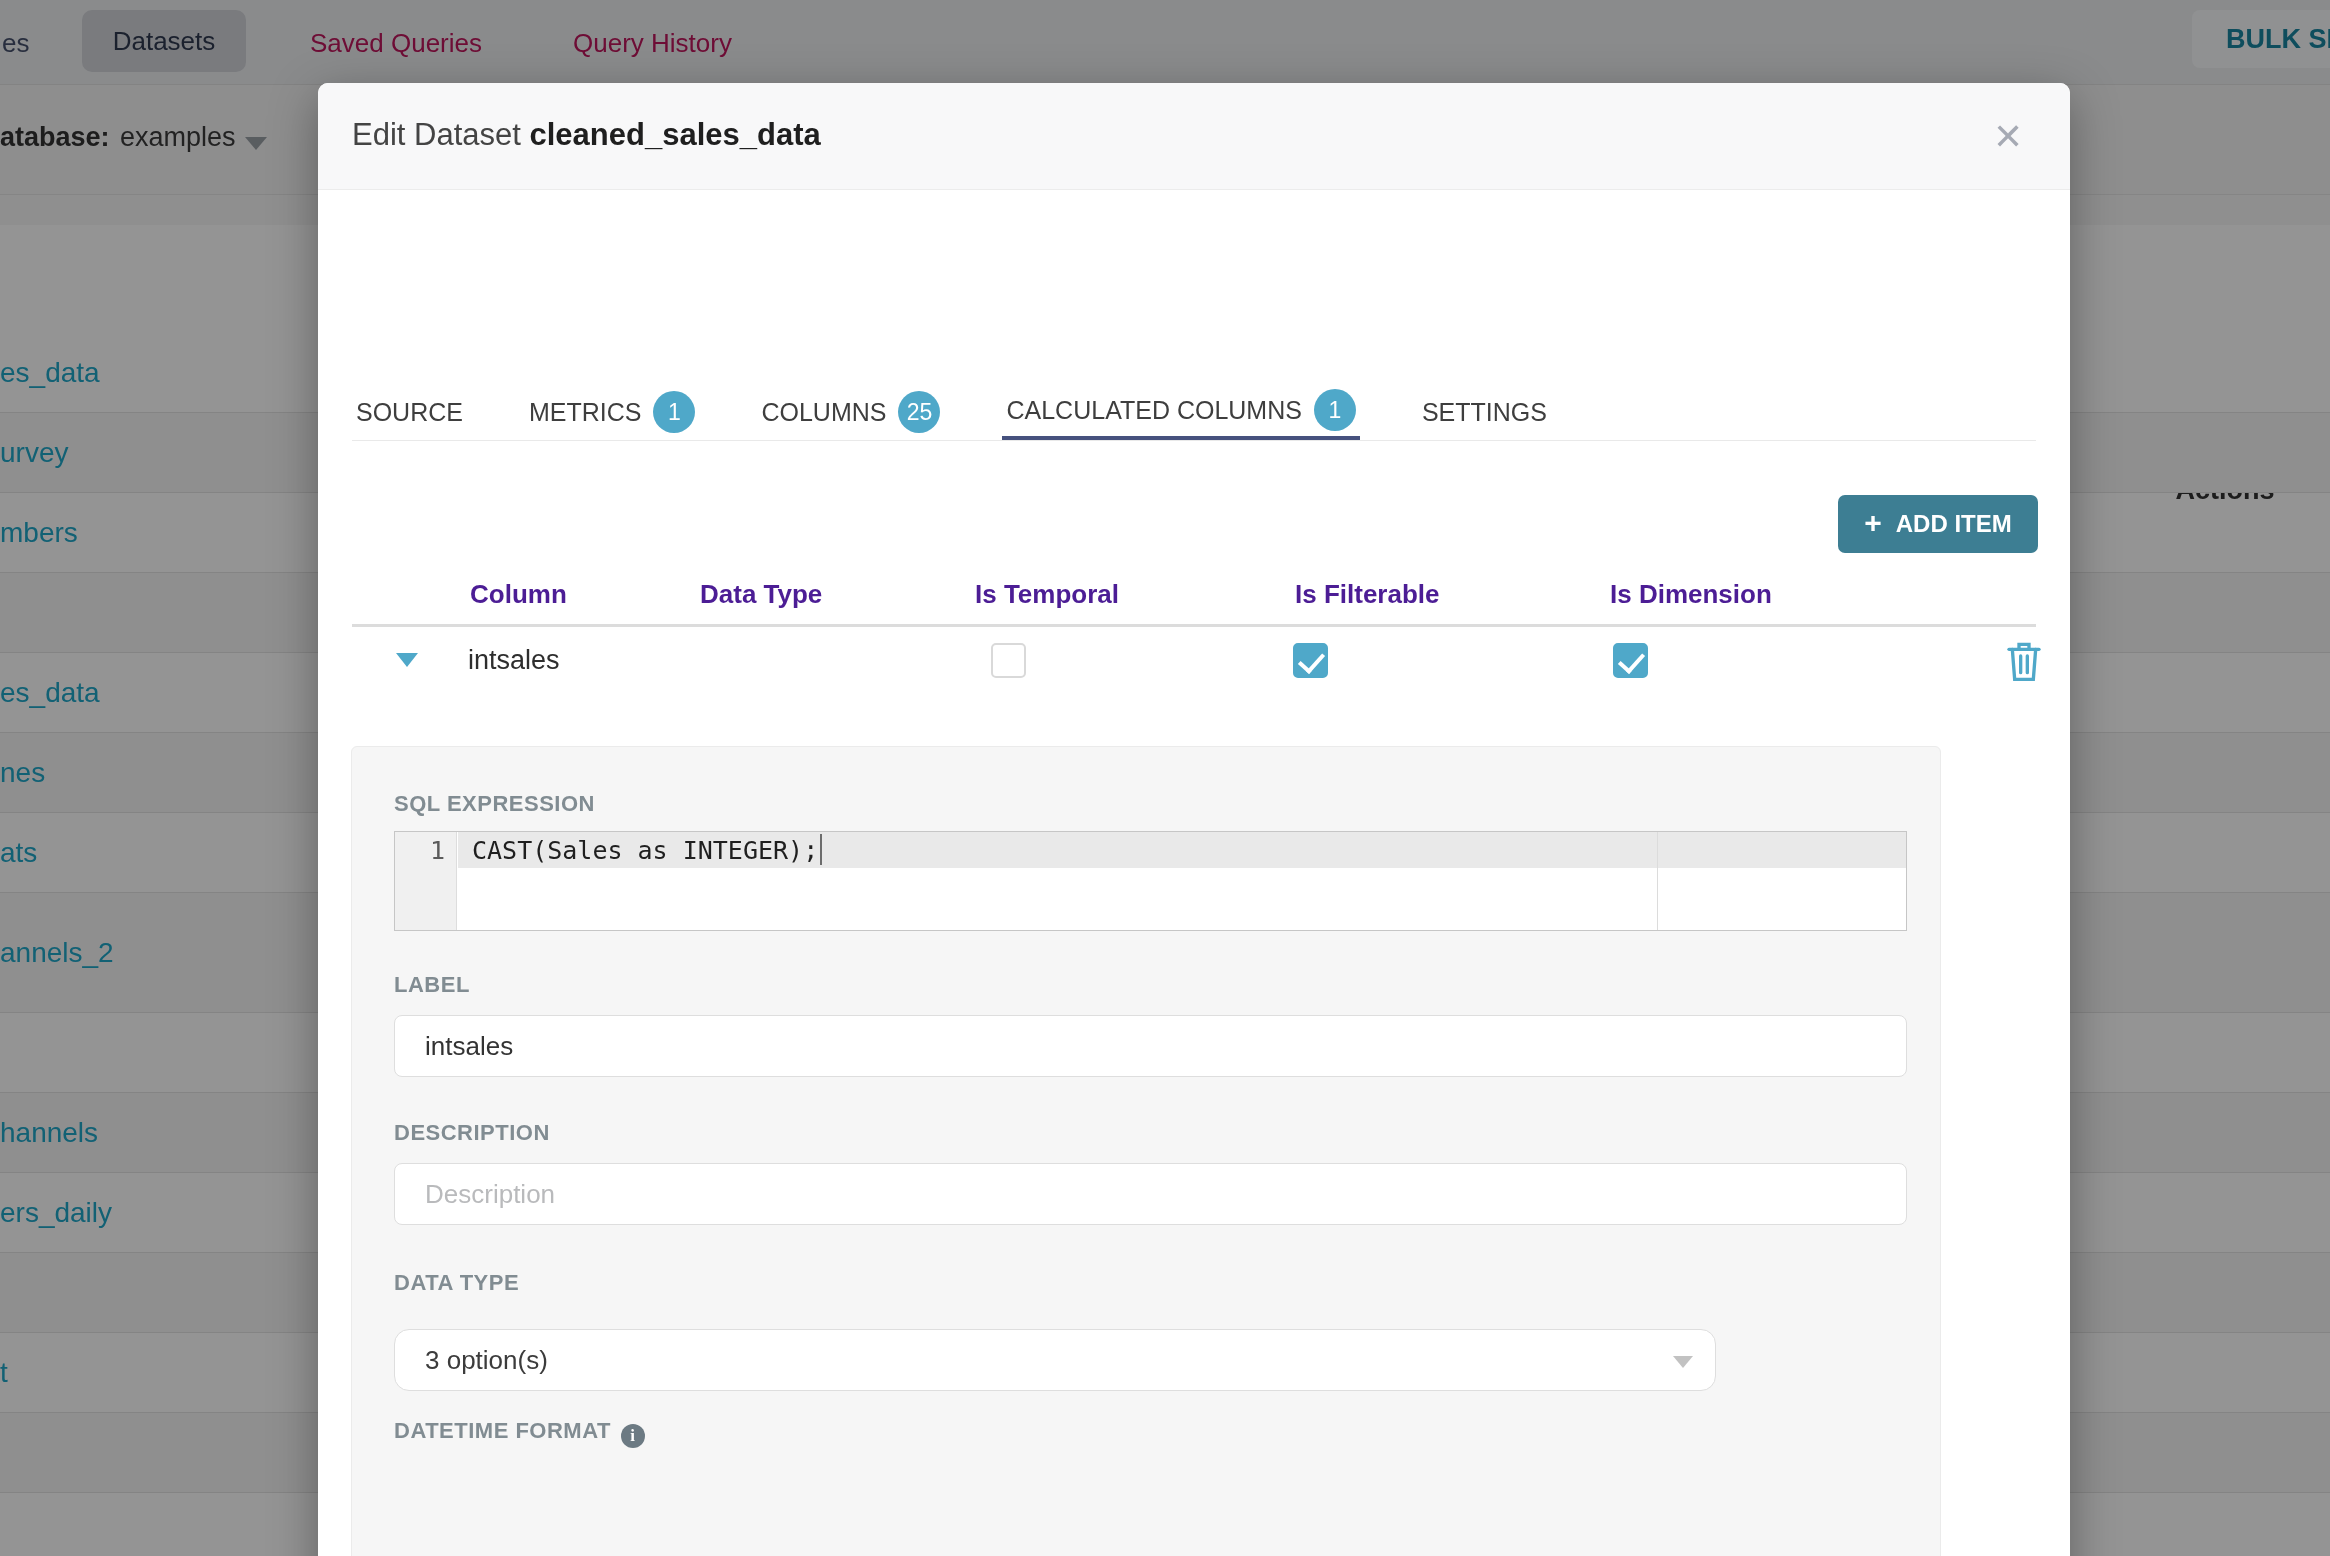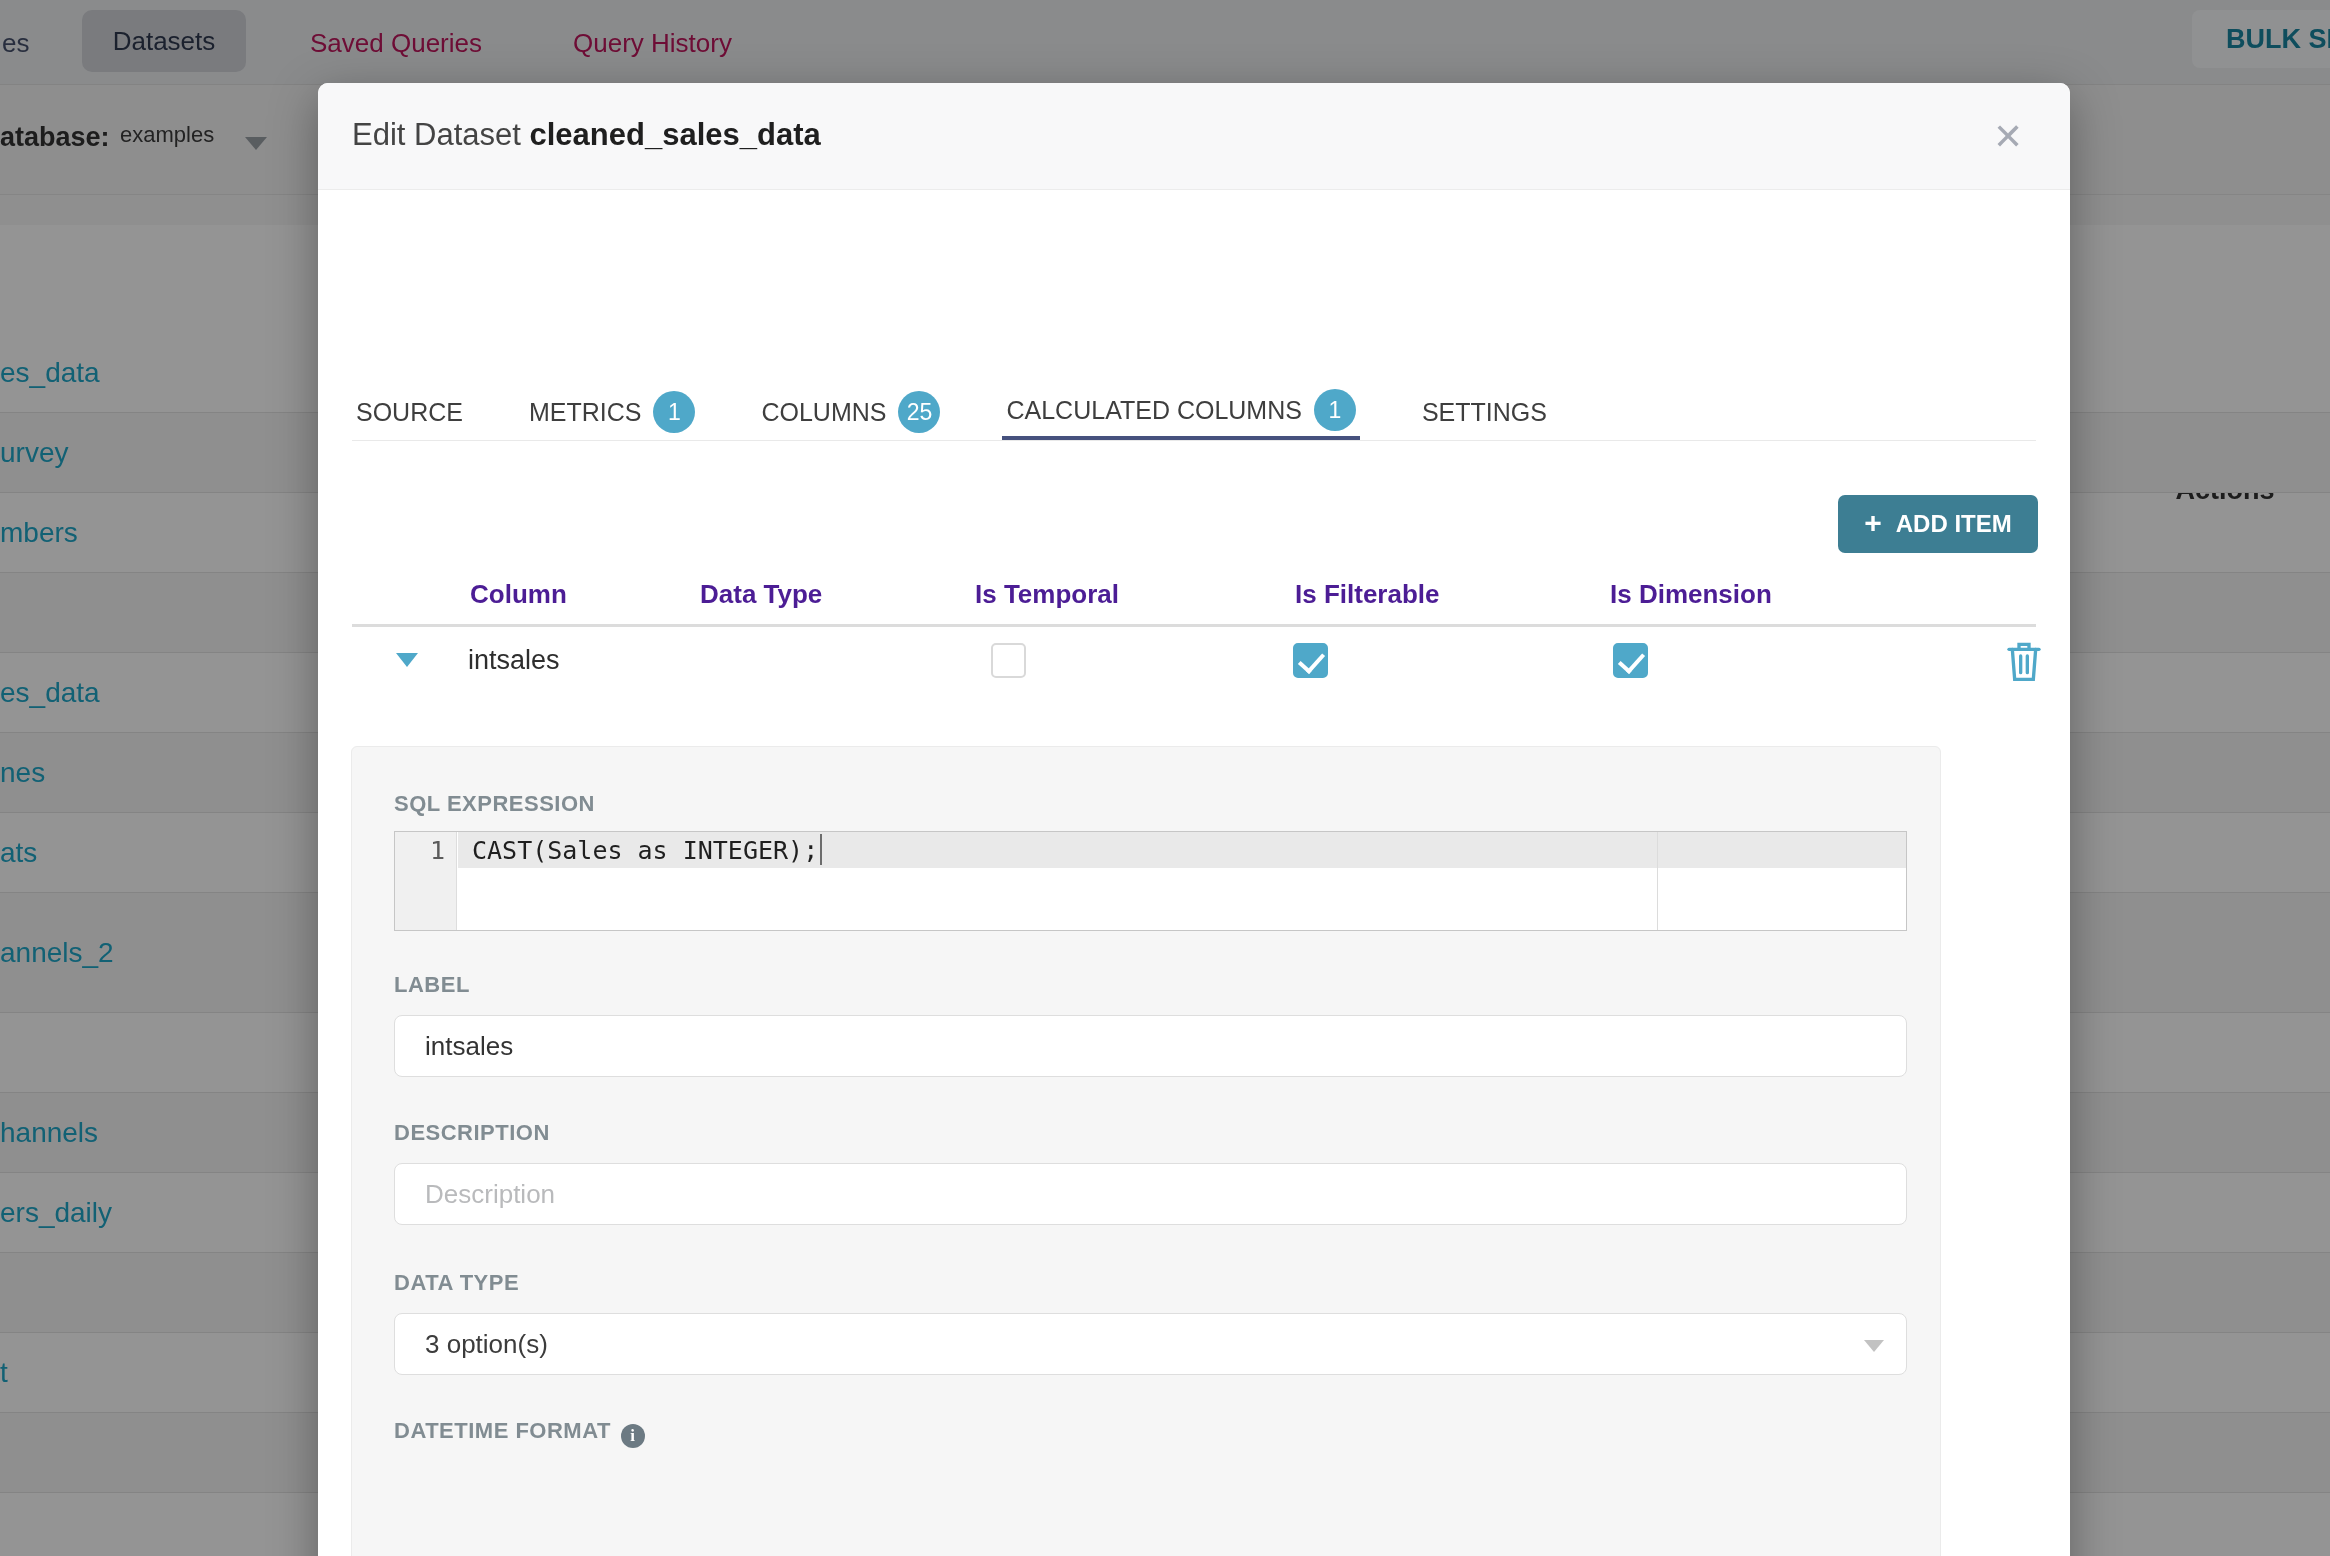--- a/index.html
+++ b/index.html
@@ -8,21 +8,21 @@
 
   
   .bg-nav{position:absolute;left:0;top:0;width:2330px;height:85px;background:#eef0f2;border-bottom:1px solid #e2e2e2;padding-left:16px;}
   .nav-frag{position:absolute;left:2px;top:28px;font-size:26px;color:#46506c;}
   .nav-pill{position:absolute;left:82px;top:10px;width:164px;height:62px;background:#d2d4d9;border-radius:10px;display:flex;align-items:center;justify-content:center;font-size:26px;color:#2f3950;}
   .nav-tab{position:absolute;top:28px;font-size:26px;color:#be185d;}
   .nav-tab.saved{left:310px;} .nav-tab.history{left:573px;}
   .bulk-pill{position:absolute;left:2192px;top:10px;width:160px;height:58px;background:#f8fafc;border-radius:8px;display:flex;align-items:center;padding-left:34px;font-size:27px;font-weight:bold;color:#1985a0;white-space:nowrap;overflow:hidden;}
   .bg-filter{position:absolute;left:0;top:85px;width:2330px;height:110px;background:#f4f4f5;border-bottom:1px solid #e6e6e6;}
   .flt-label{position:absolute;left:0;top:37px;font-size:27px;font-weight:bold;color:#333;text-align:center;}
-  .flt-value{position:absolute;left:120px;top:37px;font-size:22px;color:#3c3c3c;}
+  .flt-value{position:absolute;left:120px;top:37px;font-size:27px;color:#3c3c3c;}
   .flt-caret{position:absolute;left:245px;top:52px;width:0;height:0;border-left:11px solid transparent;border-right:11px solid transparent;border-top:13px solid #9aa0a6;}
   .bg-card{position:absolute;left:0;top:225px;width:2330px;height:1331px;background:#fff;}
   .actions-hd{position:absolute;left:2140px;top:250px;width:170px;text-align:center;font-size:27px;font-weight:bold;color:#333;}
   .bg-rows{position:absolute;left:0;top:108px;width:2330px;}
   .bgrow{height:80px;border-bottom:1px solid #e4e4e4;display:flex;align-items:center;font-size:28px;color:#20a7c9;}
   .bgrow:nth-child(even){background:#f6f7f7;}
   .bgrow.tall{height:120px;}
 
   .dim{position:absolute;left:0;top:0;width:2330px;height:1556px;background:rgba(0,0,0,0.42);z-index:5;}
 
@@ -53,21 +53,21 @@
   .plabel{position:absolute;left:42px;font-size:22px;font-weight:bold;letter-spacing:.5px;color:#818c92;}
   .editor{position:absolute;left:42px;top:84px;width:1513px;height:100px;background:#fff;border:1px solid #c6c6c6;}
   .gutter{position:absolute;left:0;top:0;width:62px;height:100%;background:#f0f0f0;border-right:1px solid #ddd;}
   .lineno{position:absolute;left:0;top:4px;width:50px;text-align:right;font-family:"DejaVu Sans Mono",monospace;font-size:25px;color:#5b5b5b;}
   .active-line{position:absolute;left:63px;top:0;width:1448px;height:36px;background:#e9e9e9;}
   .code{position:absolute;left:77px;top:4px;font-family:"DejaVu Sans Mono",monospace;font-size:25px;color:#1f1f1f;white-space:pre;}
   .cursor{position:absolute;left:0;top:2px;width:2px;height:31px;background:#6d6d6d;}
   .pmargin{position:absolute;left:1262px;top:0;width:1px;height:100%;background:#dcdcdc;}
   .field{position:absolute;left:42px;width:1513px;height:62px;background:#fff;border:1px solid #dedede;border-radius:8px;padding:0 30px;font-size:26px;color:#333;outline:none;}
   .field::placeholder{color:#b9babc;}
-  .select{display:flex;align-items:center;color:#3c3c3c;cursor:pointer;position:absolute;left:42px;width:1513px;height:62px;background:#fff;border:1px solid #dedede;border-radius:8px;padding:0 30px;font-size:26px;}
+  .select{display:flex;align-items:center;color:#3c3c3c;cursor:pointer;position:absolute;left:42px;width:1322px;height:62px;background:#fff;border:1px solid #dedede;border-radius:15px;padding:0 30px;font-size:26px;margin-top:16px;}
   .sel-caret{position:absolute;right:22px;top:26px;width:0;height:0;border-left:10px solid transparent;border-right:10px solid transparent;border-top:12px solid #c2c2c2;}
   .info-dot{display:inline-flex;align-items:center;justify-content:center;width:24px;height:24px;border-radius:50%;background:#6c7a83;color:#fff;font-size:17px;font-weight:bold;margin-left:10px;vertical-align:-3px;font-family:"Liberation Serif",serif;}
 </style>
 </head>
 <body>
 
 <div class="stage">
 
   <div class="bg-nav">
     <span class="nav-frag">es</span>

